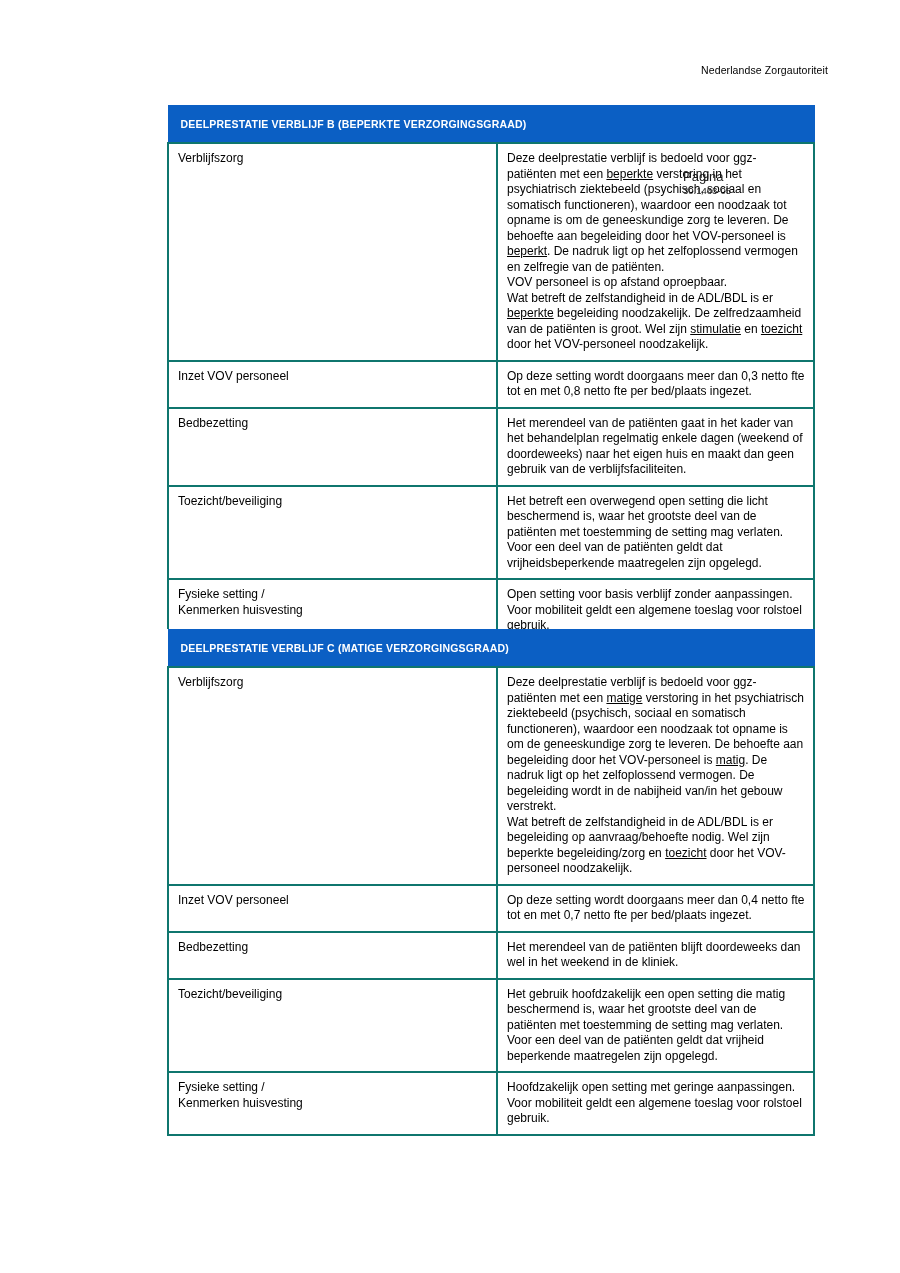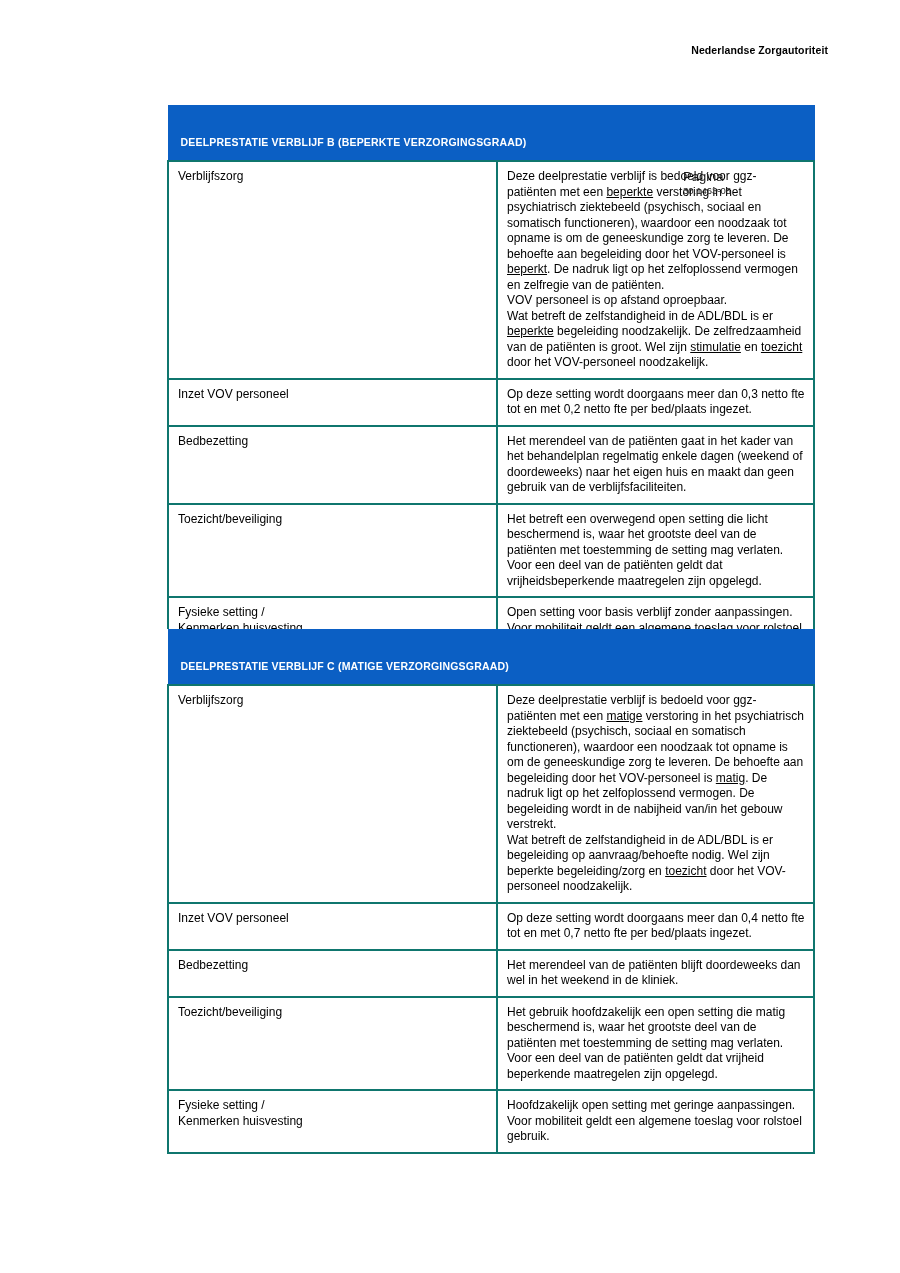--- a/index.html
+++ b/index.html
@@ -19,24 +19,24 @@
   .page {
     position: absolute;
     top: 0; left: 0;
     width: 900px;
     height: 1273px;
   }
 
   
   .doc-header {
     position: absolute;
-    top: 44px;
+    top: 64px;
     right: 72px;
     font-size: 10.5px;
-    font-weight: bold;
+    font-weight: normal;
     letter-spacing: 0.1px;
     color: #000;
     white-space: nowrap;
   }
 
   
   .stamp {
     position: absolute;
     top: 170px;
     left: 683px;
@@ -69,21 +69,21 @@
   .tbl-1 { top: 105px; }
   .tbl-2 { top: 629px; }
 
   .tbl th.header-cell {
     background: #0b5fc4;
     color: #ffffff;
     font-size: 10.5px;
     font-weight: bold;
     letter-spacing: 0.2px;
     text-align: left;
-    padding: 28px 0 10px 12px;
+    padding: 10px 0 10px 12px;
     border: 1px solid #0b5fc4;
     height: 16px;
     vertical-align: middle;
   }
 
   .tbl td {
     border: 2px solid #0f766e;
     vertical-align: top;
     font-size: 12px;
     line-height: 15.5px;
@@ -116,21 +116,21 @@
         <th class="header-cell" colspan="2">DEELPRESTATIE VERBLIJF B (BEPERKTE VERZORGINGSGRAAD)</th>
       </tr>
     </thead>
     <tbody>
         <tr>
           <td class="cell-txt col-label">Verblijfszorg</td>
           <td class="cell-txt col-value">Deze deelprestatie verblijf is bedoeld voor ggz-patiënten met een <u>beperkte</u> verstoring in het psychiatrisch ziektebeeld (psychisch, sociaal en somatisch functioneren), waardoor een noodzaak tot opname is om de geneeskundige zorg te leveren. De behoefte aan begeleiding door het VOV-personeel is <u>beperkt</u>. De nadruk ligt op het zelfoplossend vermogen en zelfregie van de patiënten.<br>VOV personeel is op afstand oproepbaar.<br>Wat betreft de zelfstandigheid in de ADL/BDL is er <u>beperkte</u> begeleiding noodzakelijk. De zelfredzaamheid van de patiënten is groot. Wel zijn <u>stimulatie</u> en <u>toezicht</u> door het VOV-personeel noodzakelijk.</td>
         </tr>
         <tr>
           <td class="cell-txt col-label">Inzet VOV personeel</td>
-          <td class="cell-txt col-value">Op deze setting wordt doorgaans meer dan 0,3 netto fte tot en met 0,2 netto fte per bed/plaats ingezet.</td>
+          <td class="cell-txt col-value">Op deze setting wordt doorgaans meer dan 0,3 netto fte tot en met 0,8 netto fte per bed/plaats ingezet.</td>
         </tr>
         <tr>
           <td class="cell-txt col-label">Bedbezetting</td>
           <td class="cell-txt col-value">Het merendeel van de patiënten gaat in het kader van het behandelplan regelmatig enkele dagen (weekend of doordeweeks) naar het eigen huis en maakt dan geen gebruik van de verblijfsfaciliteiten.</td>
         </tr>
         <tr>
           <td class="cell-txt col-label">Toezicht/beveiliging</td>
           <td class="cell-txt col-value">Het betreft een overwegend open setting die licht beschermend is, waar het grootste deel van de patiënten met toestemming de setting mag verlaten. Voor een deel van de patiënten geldt dat vrijheidsbeperkende maatregelen zijn opgelegd.</td>
         </tr>
         <tr>

